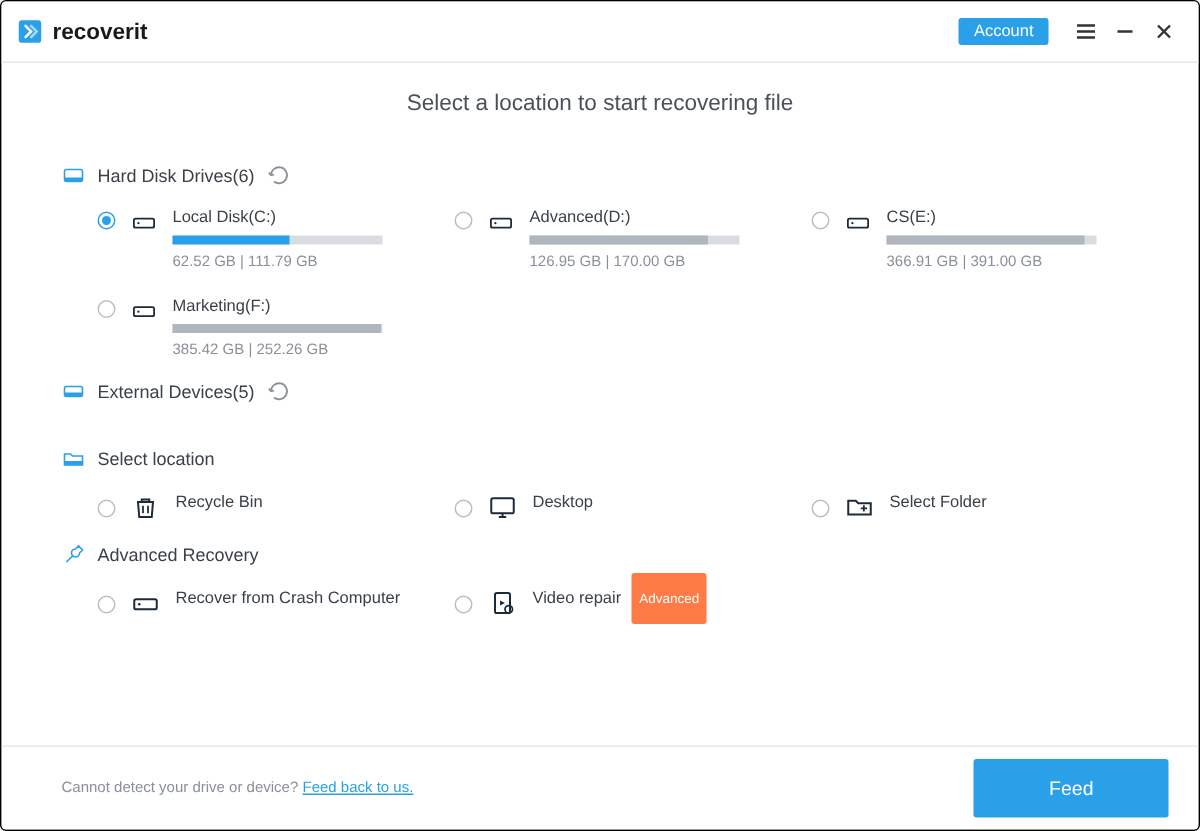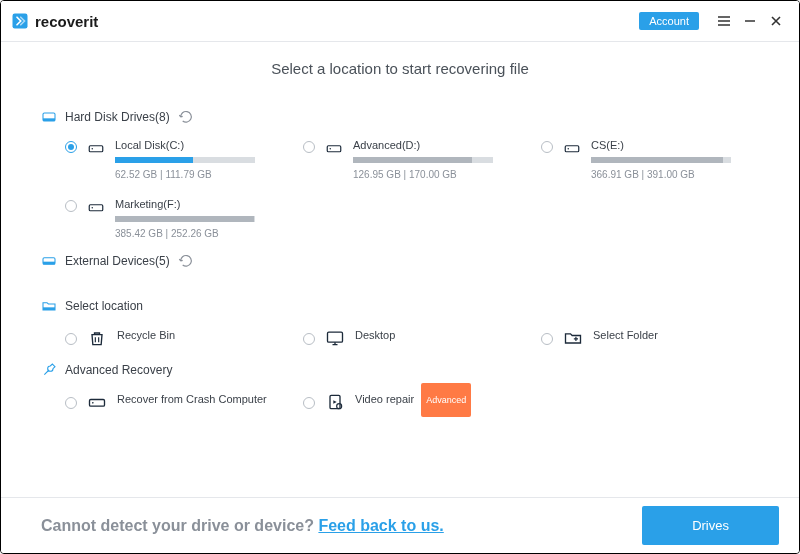--- a/index.html
+++ b/index.html
@@ -129,23 +129,22 @@
   }
   .loc-item { align-items: center; }
   .footer {
     border-top: 1px solid #e5e7eb;
     height: 56px;
     display: flex;
     align-items: center;
     padding: 0 20px 0 40px;
   }
   .footer-text {
-    font-size: 16px;
+    font-size: 10px;
     color: #8a9099;
-    font-weight: bold;
   }
   .footer-text a { color: #2aa0e8; text-decoration: underline; }
   .footer-spacer { flex: 1; }
   .start-btn {
     background: #2aa0e8;
     color: #fff;
     border: none;
     font-size: 13px;
     padding: 12px 50px;
     border-radius: 2px;
@@ -186,21 +185,21 @@
   </div>
 
   <div class="content">
     <div class="page-title">Select a location to start recovering file</div>
 
     <div class="section-header">
       <svg viewBox="0 0 24 24">
         <rect x="3" y="6" width="18" height="12" rx="2" fill="none" stroke="#2aa0e8" stroke-width="1.6"></rect>
         <rect x="3" y="14" width="18" height="4" fill="#2aa0e8"></rect>
       </svg>
-      <span>Hard Disk Drives(8)</span>
+      <span>Hard Disk Drives(6)</span>
       <svg class="refresh-icon" viewBox="0 0 24 24">
         <path d="M4 12 a8 8 0 1 1 3 6 M4 12 l-2 -3 M4 12 l3 -1" fill="none" stroke="#8a9099" stroke-width="1.8"></path>
       </svg>
     </div>
 
     <div class="grid">
 
       <div class="drive-item">
         <div class="radio checked"></div>
         <svg class="drive-icon" viewBox="0 0 24 24">
@@ -340,15 +339,15 @@
         </div>
       </div>
     </div>
   </div>
 
   <div class="footer">
     <div class="footer-text">
       <span>Cannot detect your drive or device? </span><a href="#">Feed back to us.</a>
     </div>
     <div class="footer-spacer"></div>
-    <button class="start-btn">Drives</button>
+    <button class="start-btn">Feed</button>
   </div>
 </div>
 
 </body></html>

